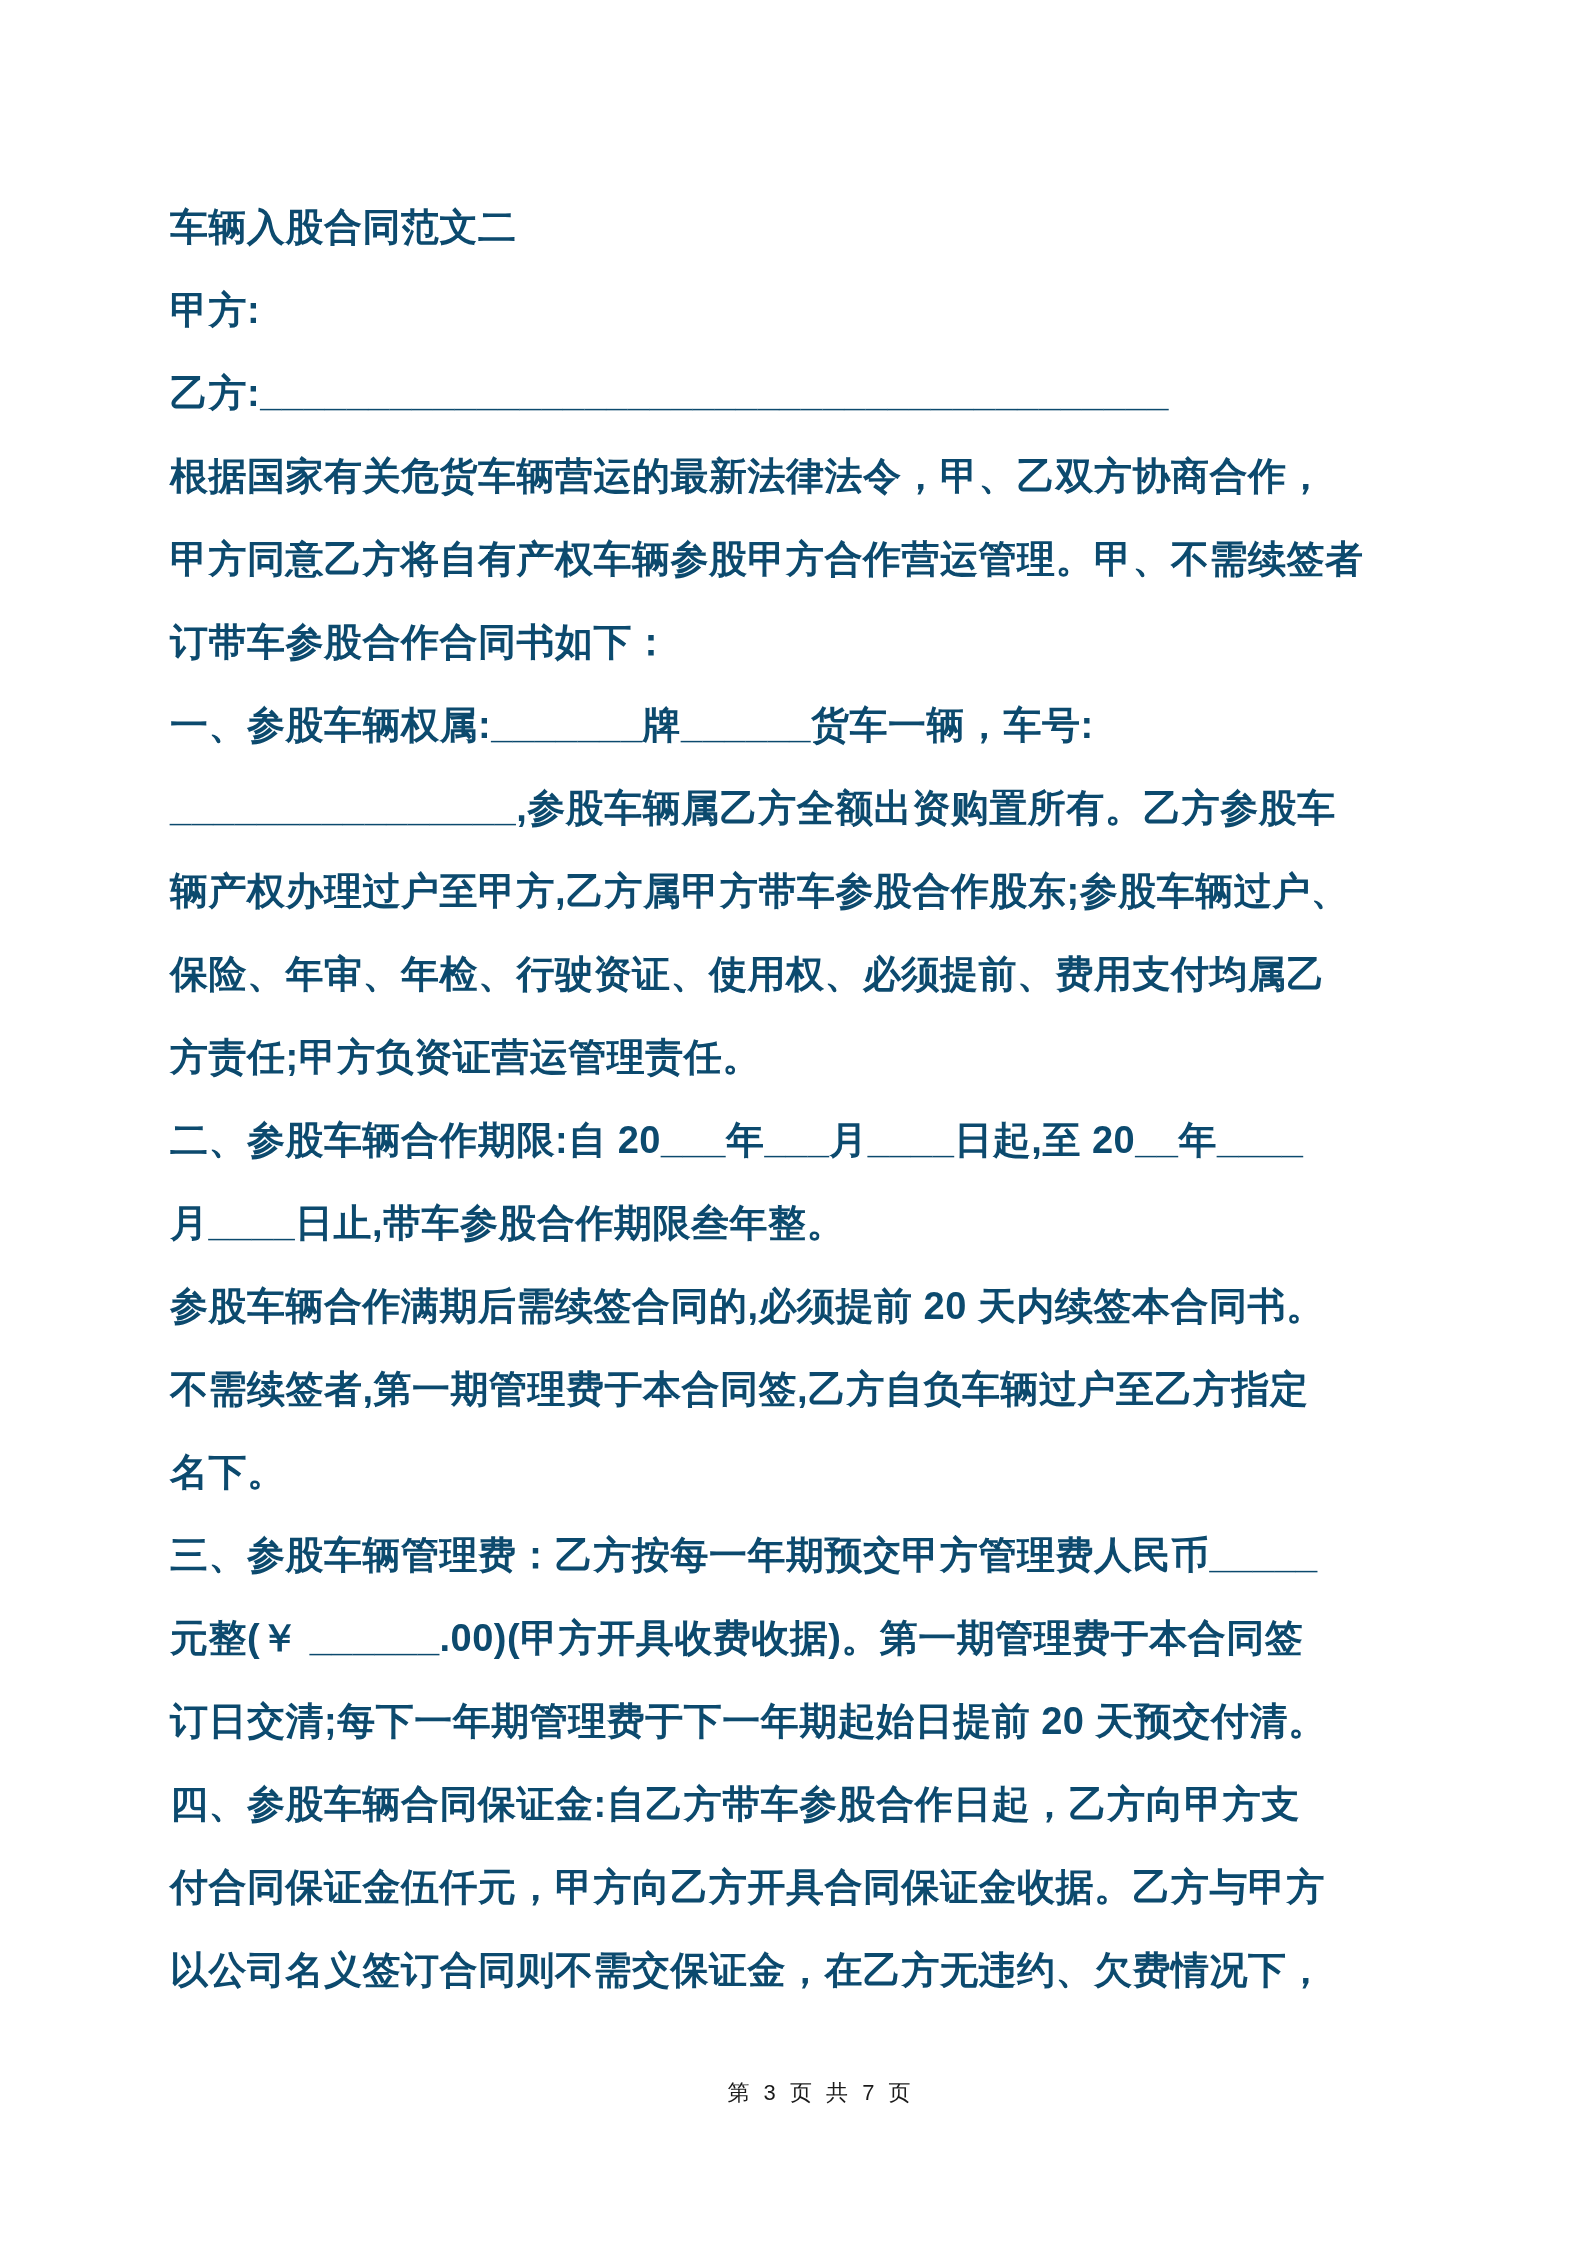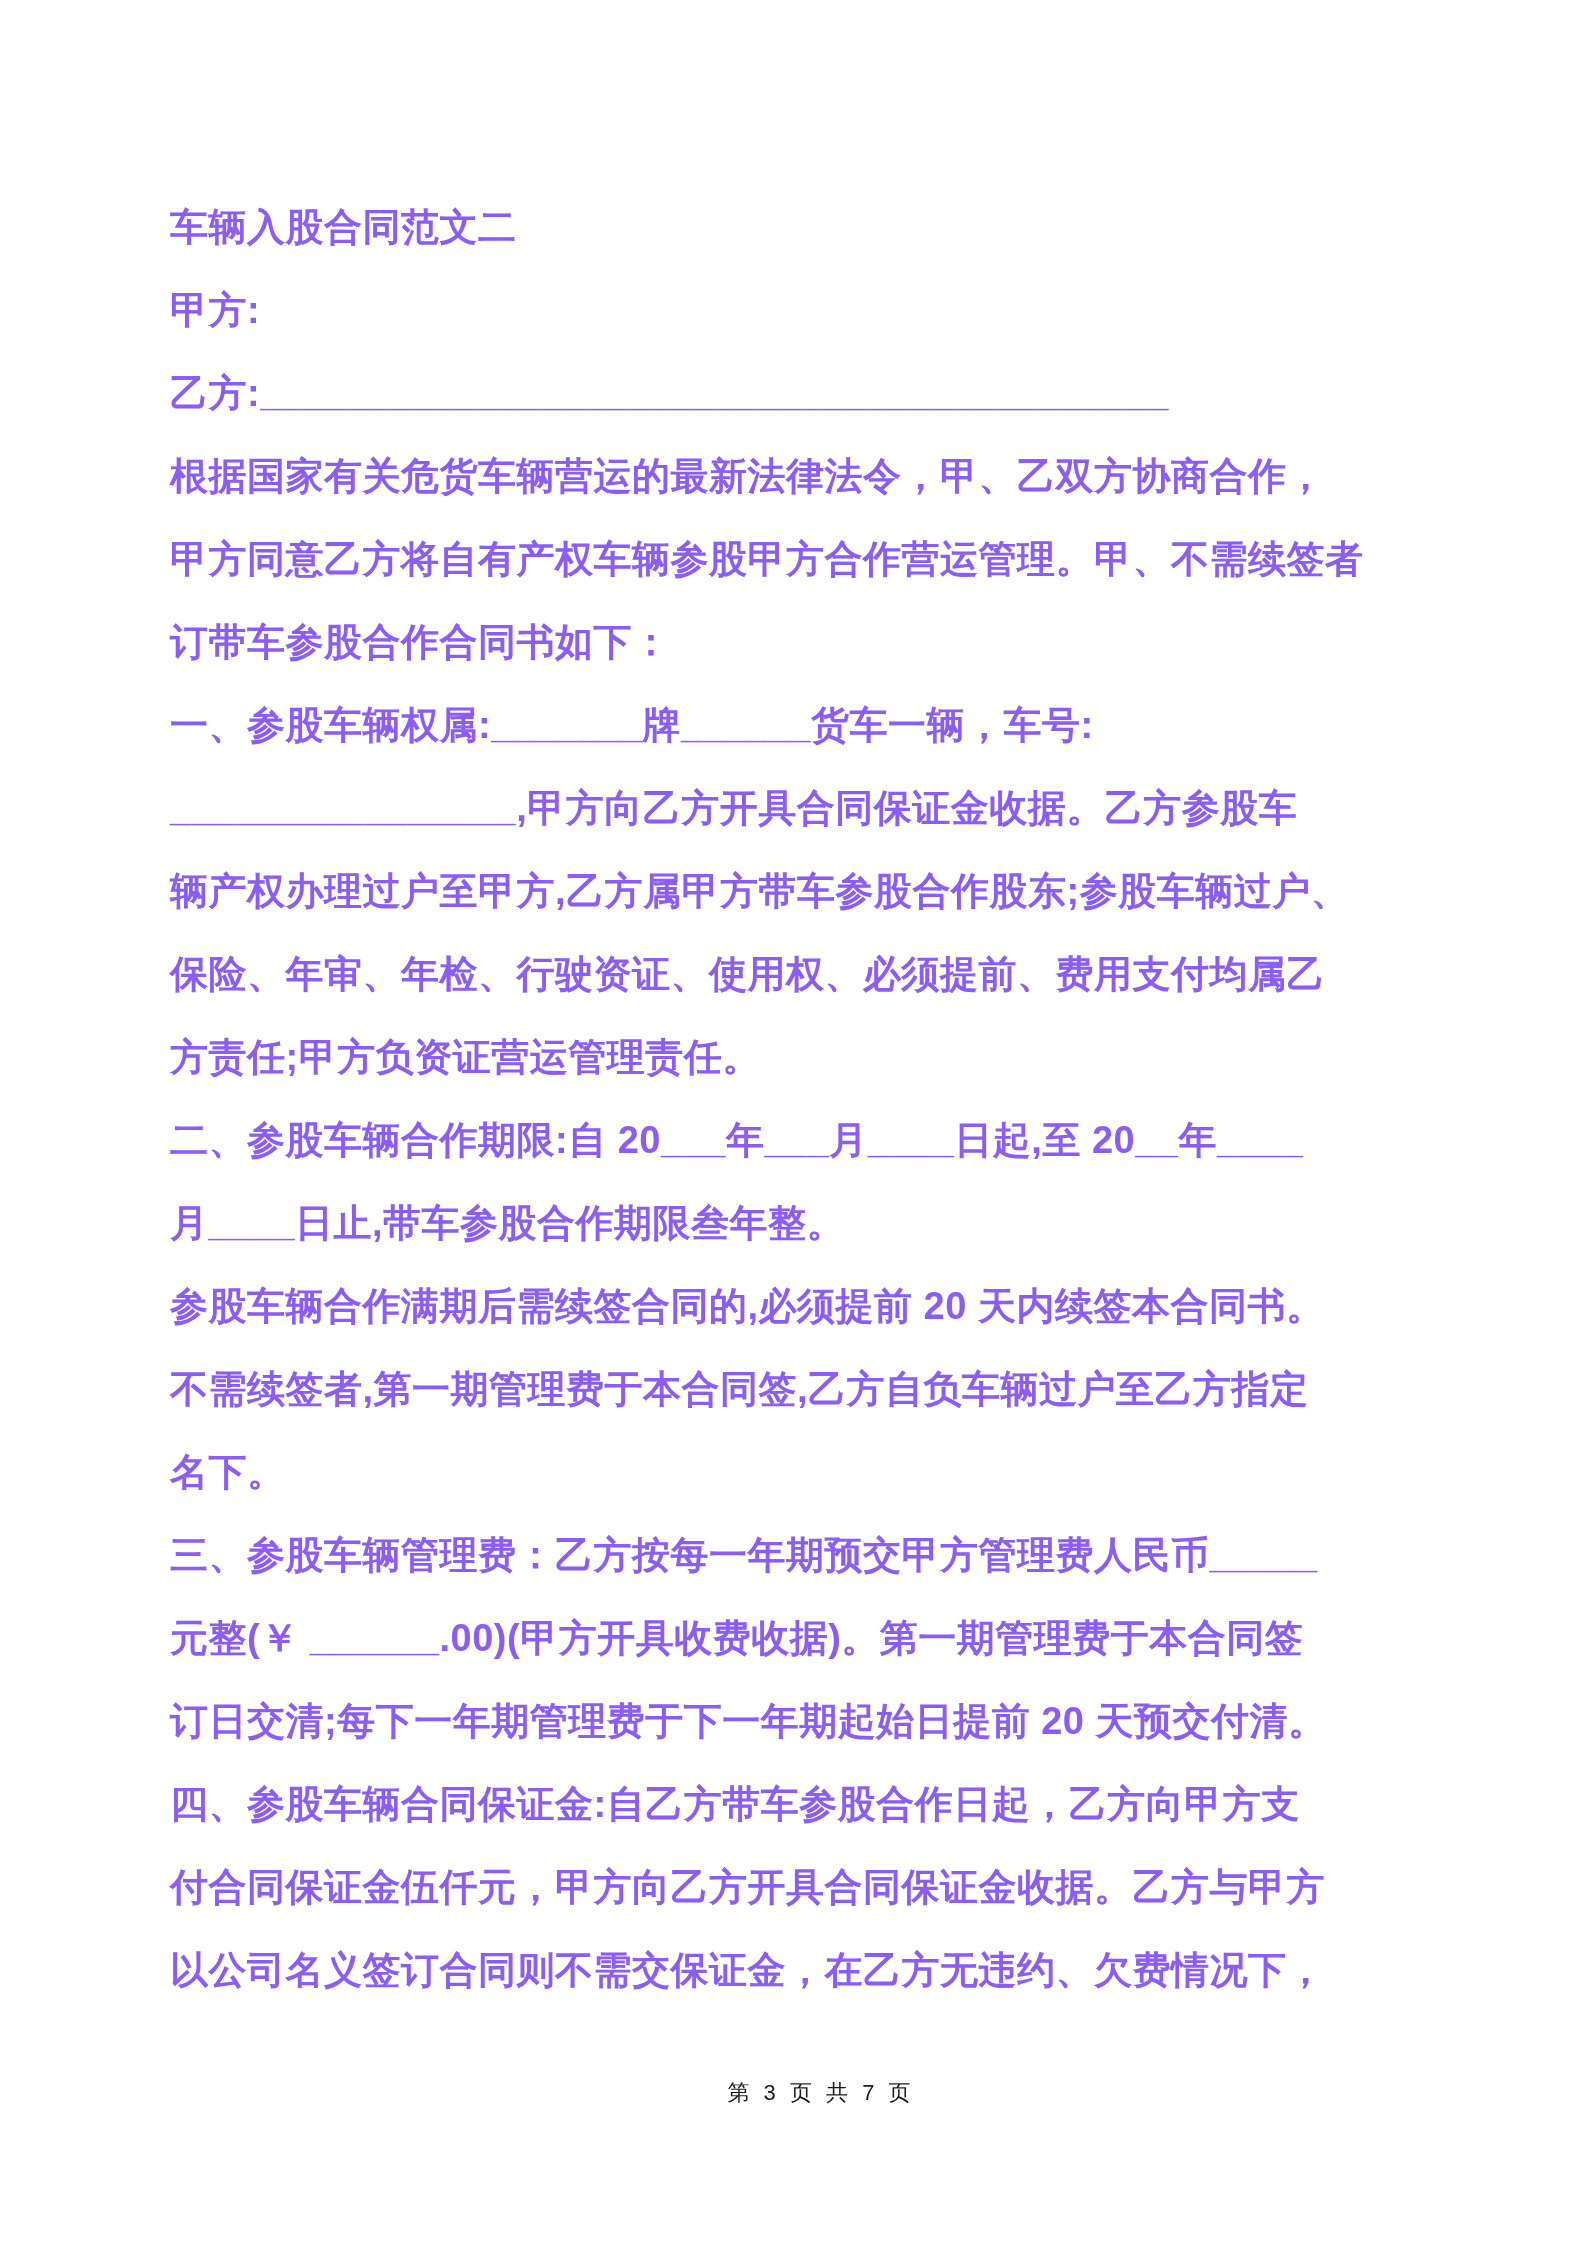--- a/index.html
+++ b/index.html
@@ -22,21 +22,21 @@
     top: 186px;
     width: 1270px;
   }
   .line {
     font-size: 38px;
     font-weight: 600;
     line-height: 83px;
     height: 83px;
     white-space: nowrap;
     letter-spacing: 0.5px;
-    color: #8b5cf6;
+    color: #0c4a6e;
   }
   .footer {
     position: absolute;
     top: 2078px;
     left: 0;
     width: 100%;
     text-align: center;
     font-family: Liberation Sans, sans-serif;
     font-size: 22px;
     color: #1a1a1a;
@@ -50,21 +50,21 @@
 <div class="page">
   <div class="content">
     <div class="line">车辆入股合同范文二</div>
     <div id="doc-lines">
         <div class="line">甲方:</div>
         <div class="line">乙方:__________________________________________</div>
         <div class="line">根据国家有关危货车辆营运的最新法律法令，甲、乙双方协商合作，</div>
         <div class="line">甲方同意乙方将自有产权车辆参股甲方合作营运管理。甲、不需续签者</div>
         <div class="line">订带车参股合作合同书如下：</div>
         <div class="line">一、参股车辆权属:_______牌______货车一辆，车号:</div>
-        <div class="line">________________,甲方向乙方开具合同保证金收据。乙方参股车</div>
+        <div class="line">________________,参股车辆属乙方全额出资购置所有。乙方参股车</div>
         <div class="line">辆产权办理过户至甲方,乙方属甲方带车参股合作股东;参股车辆过户、</div>
         <div class="line">保险、年审、年检、行驶资证、使用权、必须提前、费用支付均属乙</div>
         <div class="line">方责任;甲方负资证营运管理责任。</div>
         <div class="line">二、参股车辆合作期限:自 20___年___月____日起,至 20__年____</div>
         <div class="line">月____日止,带车参股合作期限叁年整。</div>
         <div class="line">参股车辆合作满期后需续签合同的,必须提前 20 天内续签本合同书。</div>
         <div class="line">不需续签者,第一期管理费于本合同签,乙方自负车辆过户至乙方指定</div>
         <div class="line">名下。</div>
         <div class="line">三、参股车辆管理费：乙方按每一年期预交甲方管理费人民币_____</div>
         <div class="line">元整(￥ ______.00)(甲方开具收费收据)。第一期管理费于本合同签</div>

